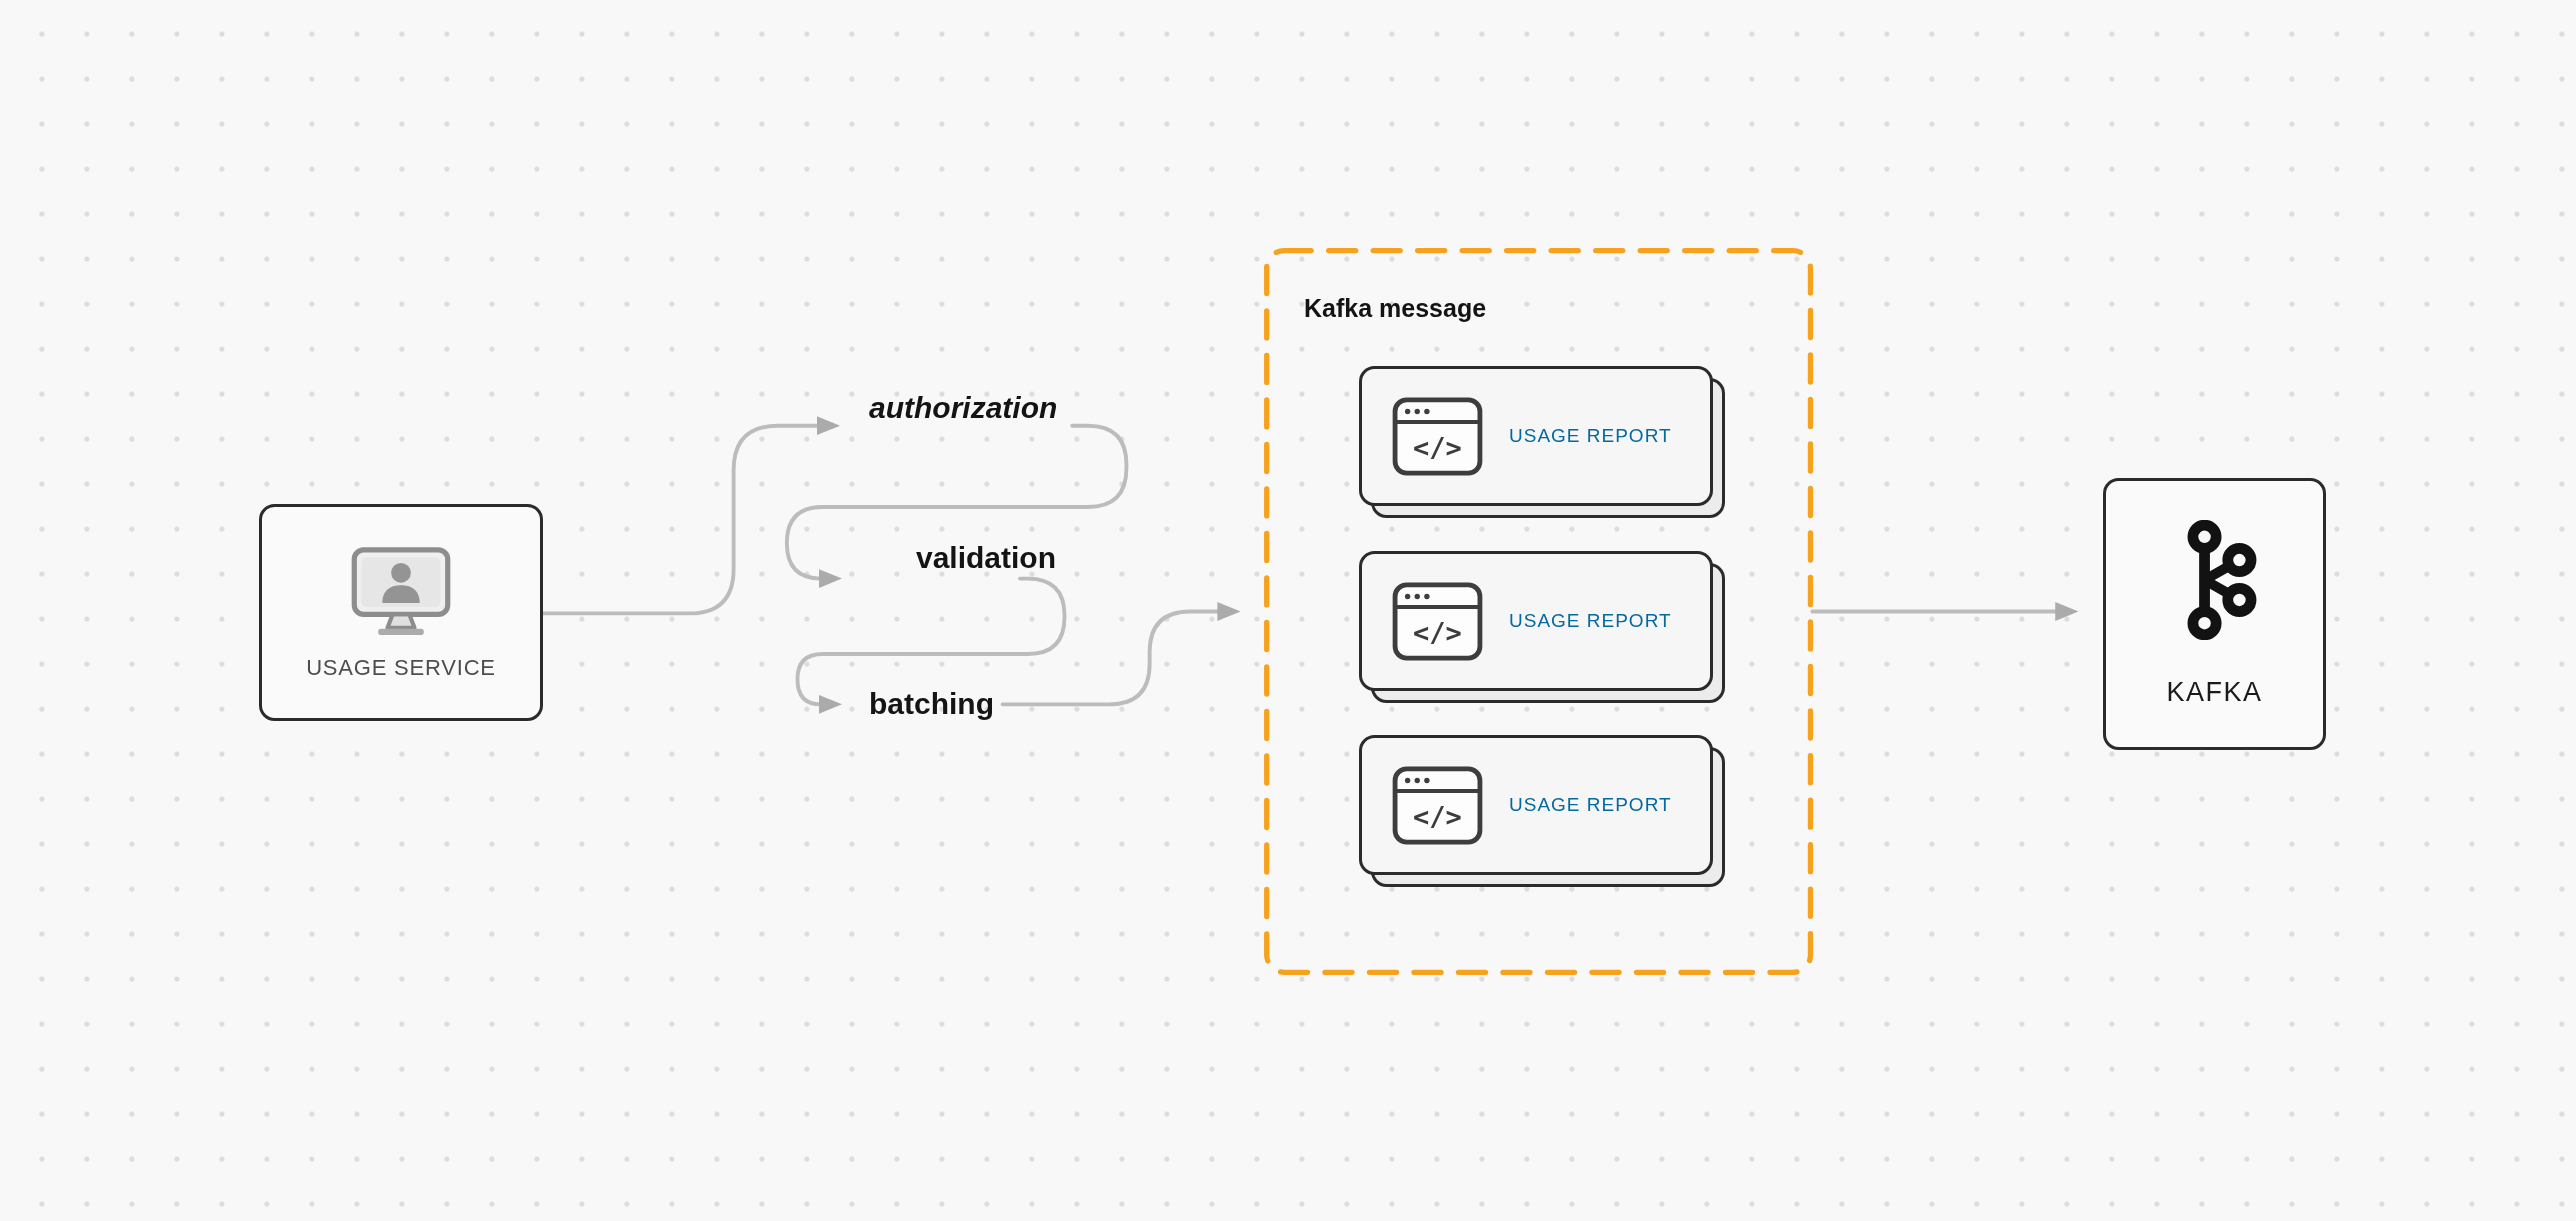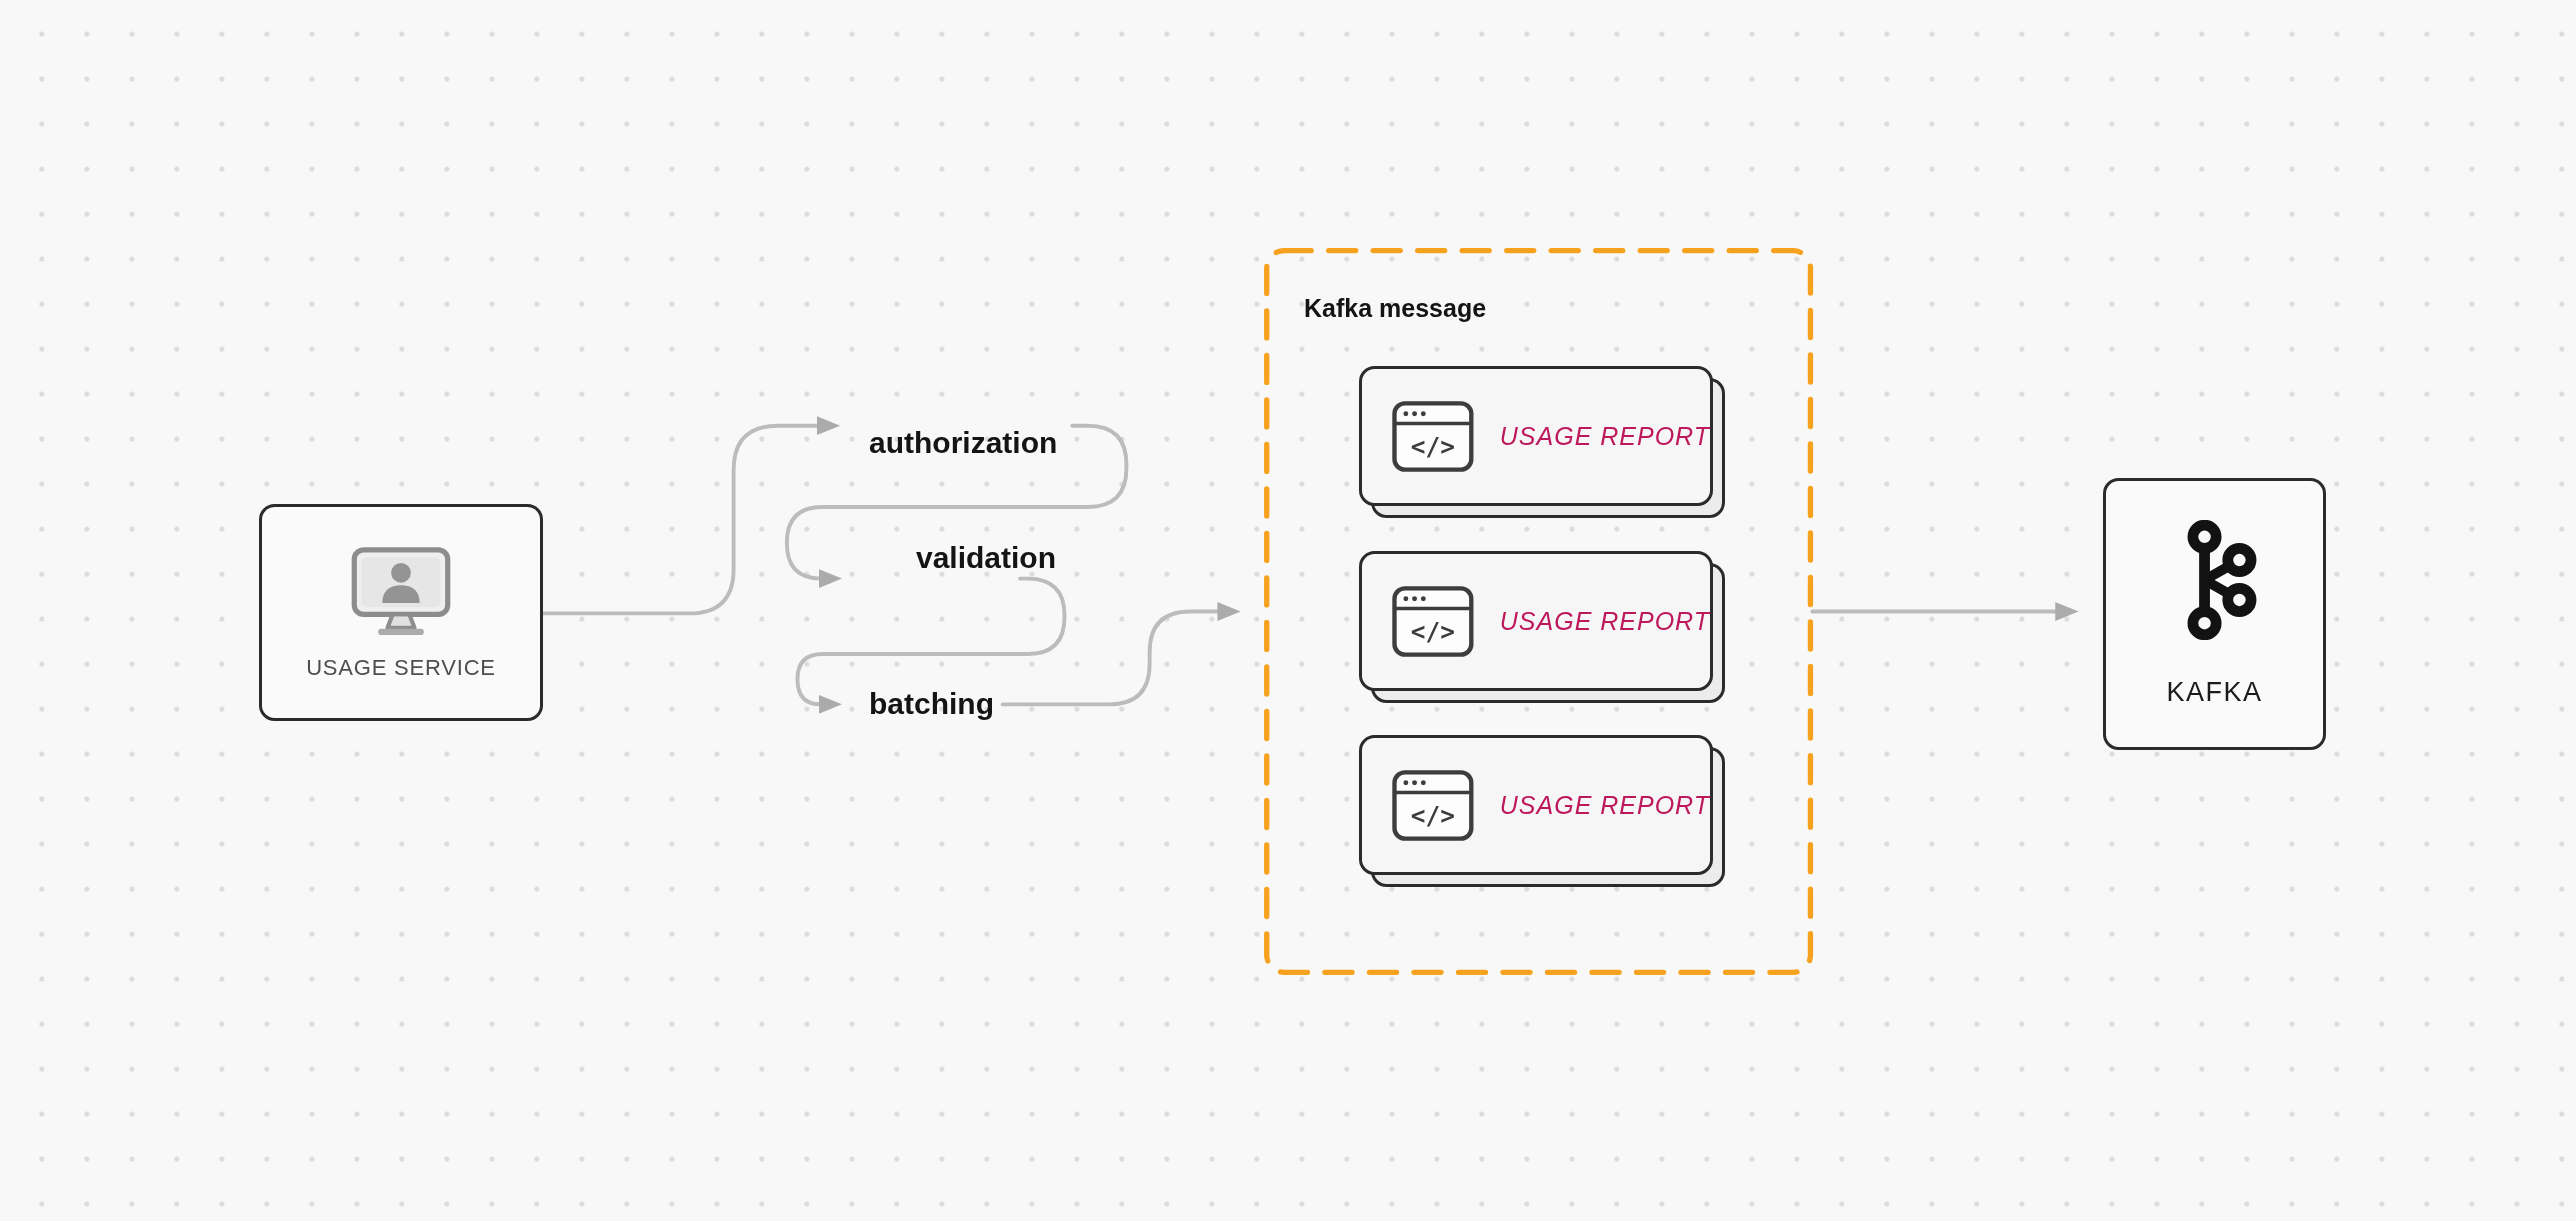--- a/index.html
+++ b/index.html
@@ -28,21 +28,21 @@
   }
   #usage-service-node { left:259px; top:504px; width:284px; height:217px; gap:13.5px; }
   .usage-label { font-size:22px; color:#4e4e4e; letter-spacing:0.8px; font-weight:500; }
 
   .step-label {
     position:absolute;
     font-size:30px; font-weight:600; color:#141414;
     transform:translateY(-50%);
     white-space:nowrap;
   }
-  #step-authorization { left:869px; top:443px; }
+  #step-authorization { left:869px; top:408px;font-style:italic; }
   #step-validation    { left:869px; top:558px;margin-left:47px; }
   #step-batching      { left:869px; top:704px; }
 
   .group-title {
     position:absolute; left:1304px; top:294px;
     font-size:25px; font-weight:600; color:#141414;
   }
 
   .card-wrap { position:absolute; width:354px; height:140px; }
   #message-card-1 { left:1359px; top:366px; }
@@ -51,21 +51,21 @@
   .card-back {
     position:absolute; left:11.6px; top:11.6px; width:354px; height:140px;
     background:#ececec; border:3.9px solid #2b2b2b; border-radius:15.5px;
   }
   .card {
     position:absolute; left:0; top:0; width:354px; height:140px;
     background:#f6f6f6; border:3.9px solid #2b2b2b; border-radius:15.5px;
     display:flex; align-items:center; padding-left:29px; gap:25px;
   }
   .card-label {
-    font-style:italic; font-size:25px; color:#be185d; letter-spacing:1px;
+    font-size:19px; color:#0369a1; letter-spacing:1px;
     white-space:nowrap;
   }
 
   #kafka-node { left:2103px; top:478px; width:223px; height:272px; gap:37px; border-width:3.9px; }
   .kafka-label { font-size:27px; color:#1b1b1b; letter-spacing:1.5px; font-weight:500; }
 
   svg text.code-glyph {
     font-family:"DejaVu Sans Mono", monospace;
     font-weight:bold;
   }

